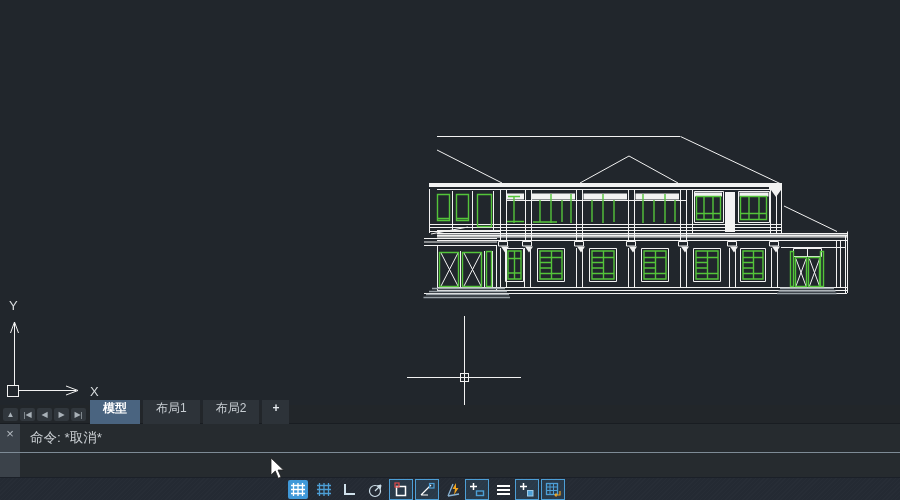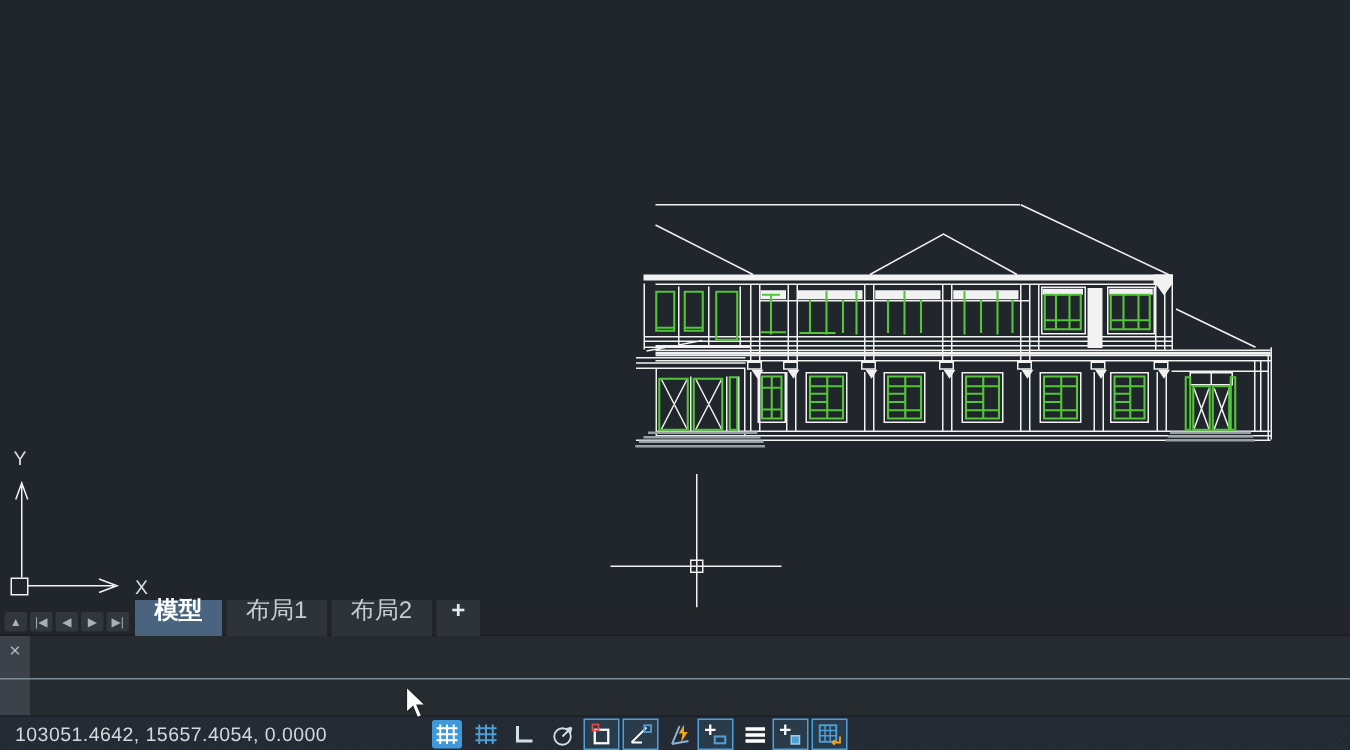--- a/index.html
+++ b/index.html
@@ -17,21 +17,21 @@
   .wf { fill:var(--cad-line); stroke:none; }
   .g  { stroke:var(--cad-green); fill:none; stroke-width:1.4; }
   .gy { stroke:var(--cad-gray); fill:none; stroke-width:1.6; }
   .ucs-t { fill:#d8dcde; font-size:13px; font-family:"Liberation Sans",sans-serif; }
   
   #tabbar { position:absolute; left:0; top:405px; width:900px; height:18px;
     background:#22262a; border-bottom:1px solid #191d22; display:flex; align-items:center; }
   .navbtn { display:inline-block; width:15px; height:13px; margin:0 1px; background:#31373d;
     color:#a9b1b8; font-size:8px; line-height:13px; text-align:center; border-radius:2px; cursor:default; }
   .navbtn:first-child { margin-left:3px; }
-  .tab { height:29px; line-height:16px; padding:0 13px; margin-left:3px; font-size:16px;
+  .tab { height:29px; line-height:16px; padding:0 13px; margin-left:3px; font-size:12px;
     background:#2d3339; color:#c7cdd2; cursor:default; }
   .tab.active { background:var(--tab-active-bg); color:#fff; font-weight:bold; }
   .tab.plus { padding:0 10px; color:#e6eaee; font-weight:bold; }
   
   #cmdpanel { position:absolute; left:0; top:424px; width:900px; height:53px; background:#262b2f; }
   #cmd-gutter { position:absolute; left:0; top:0; width:20px; height:53px; background:#3b424a;
     color:#b3bac0; font-size:13px; text-align:center; line-height:20px; }
   .cmdrow { position:absolute; left:20px; right:0; padding-left:10px; color:#c9ced2;
     font-size:13.5px; }
   #cmd-history { top:0; height:28px; line-height:28px; }
@@ -122,25 +122,25 @@
     <span class="tab active">模型</span>
     <span class="tab">布局1</span>
     <span class="tab">布局2</span>
     <span class="tab plus">+</span>
   </div>
 
   <div id="cmdpanel">
     <div id="cmd-gutter">
       <span>×</span>
     </div>
+    <div class="cmdrow" id="cmd-history">命令: *取消*</div>
     <div id="cmd-divider"></div>
   </div>
 
   <div id="statusbar">
-    <span id="coords">103051.4642, 15657.4054, 0.0000</span>
     <div id="staticons">
       <span class="sic filled" style="margin-right:6px">
         <svg width="16" height="15" viewBox="0 0 16 15">
             <path d="M1 3.5 H15 M1 7.5 H15 M1 11.5 H15 M3.5 1 V14 M8 1 V14 M12.5 1 V14" stroke="#fff" stroke-width="1.3" fill="none"></path>
           </svg>
       </span>
       <span class="sic plain" style="margin-right:5px">
         <svg width="16" height="15" viewBox="0 0 16 15">
             <path d="M1 3.5 H15 M1 7.5 H15 M1 11.5 H15 M3.5 1 V14 M8 1 V14 M12.5 1 V14" stroke="var(--accent-blue)" stroke-width="1.3" fill="none"></path>
           </svg>

